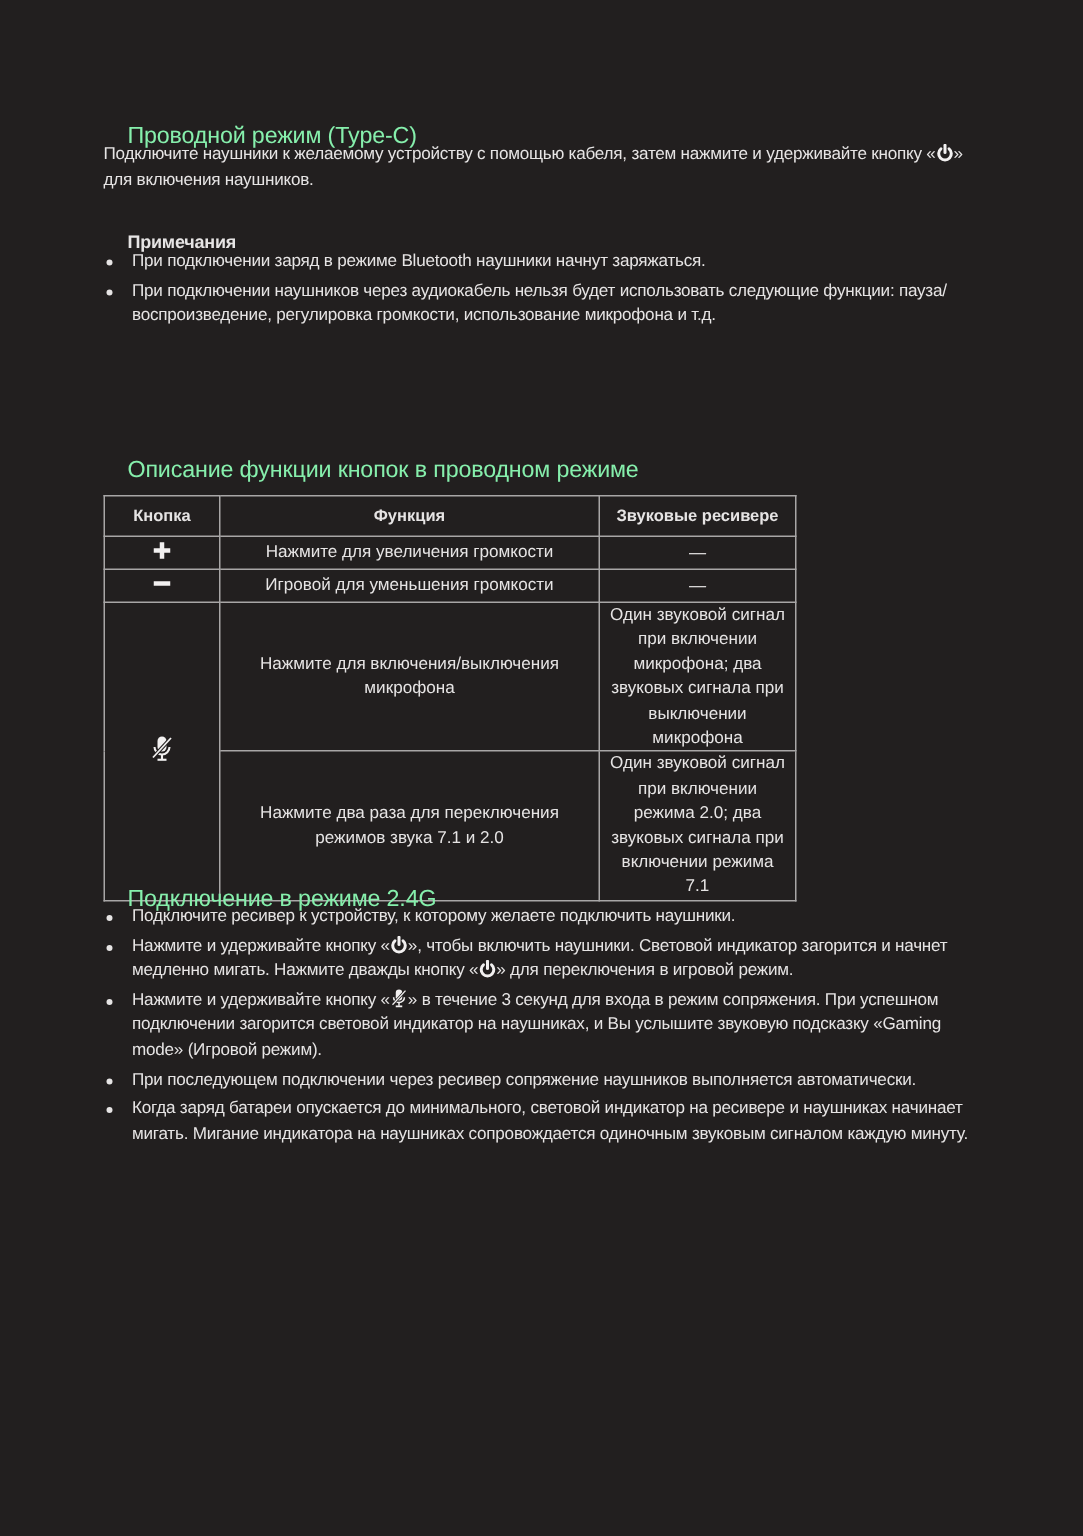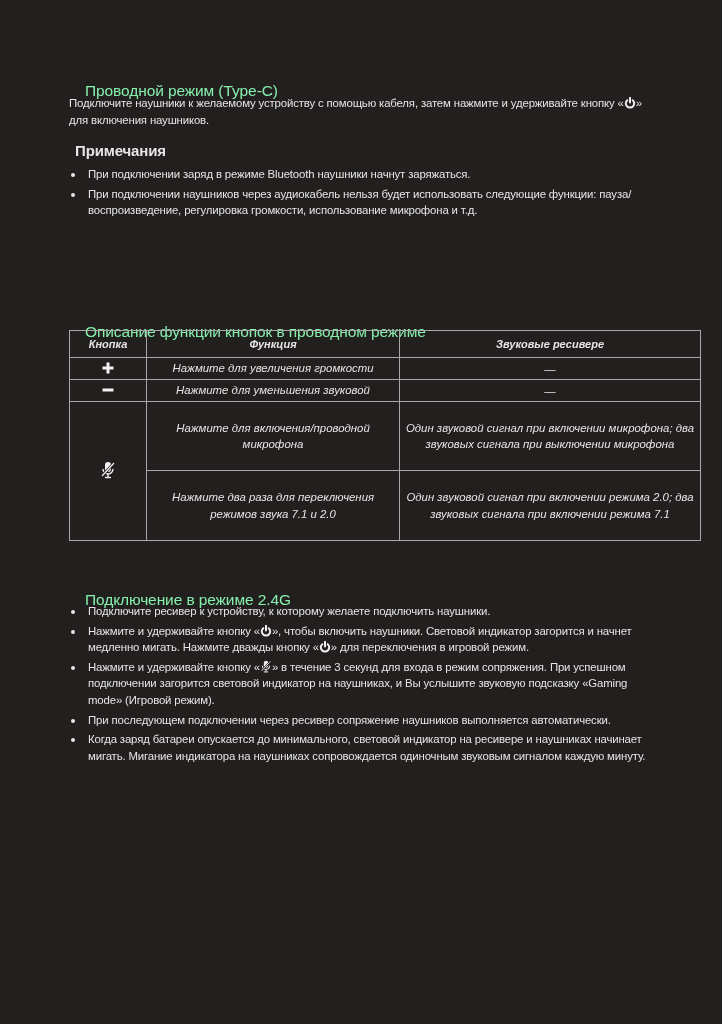--- a/index.html
+++ b/index.html
@@ -12,31 +12,31 @@
     overflow: hidden;
   }
   .page { position: absolute; left: 69px; top: 0; width: 590px; }
   h2 {
     font-size: 15.5px; font-weight: normal; color: #86efac;
     margin: 16px; position: absolute; left: 0; white-space: nowrap;
     letter-spacing: -0.1px;
   }
   p, li { font-size: 11.4px; line-height: 16.6px; letter-spacing: -0.15px; }
   .para { position: absolute; left: 0; width: 585px; margin: 0; }
-  .notes-label { position: absolute; left: 0; font-size: 15px; font-weight: bold; margin: 6px; }
+  .notes-label { position: absolute; left: 0; font-size: 12px; font-weight: bold; margin: 16px; }
   ul { list-style: none; margin: 0; padding: 0; position: absolute; left: 0; width: 590px; }
   ul li { position: relative; padding-left: 19px; margin: 0 0 3px 0; }
   ul li::before {
     content: ""; position: absolute; left: 2px; top: 7px;
     width: 4px; height: 4px; border-radius: 50%; background: #e6e4e4;
   }
   .icon-inline { display: inline-block; width: 12px; height: 12px; vertical-align: -2px; }
   table {
-    position: absolute; left: 0; top: 330px; width: 632px;
-    border-collapse: collapse; font-size: 11.4px; color: #e6e4e4; font-style: italic;
+    position: absolute; left: 0; top: 330px; width: 462px;
+    border-collapse: collapse; font-size: 11.4px; color: #e6e4e4;
   }
   td, th { border: 1px solid #a8a6a6; padding: 0 5px; text-align: center; }
   th { font-weight: bold; font-size: 11px; height: 26px; text-align: center; }
   td.c { text-align: center; }
   td.fn, td.snd { line-height: 16.4px; vertical-align: middle; }
   .col1 { width: 66px; }
   .col2 { width: 242px; }
   .sym { display: inline-block; vertical-align: middle; }
 </style>
 </head>
@@ -53,21 +53,21 @@
         </svg></span><span>» для включения наушников.</span>
   </p>
 
   <p class="notes-label" style="top:137px;">Примечания</p>
 
   <ul style="top:166px;">
     <li>При подключении заряд в режиме Bluetooth наушники начнут заряжаться.</li>
     <li>При подключении наушников через аудиокабель нельзя будет использовать следующие функции: пауза/воспроизведение, регулировка громкости, использование микрофона и т.д.</li>
   </ul>
 
-  <h2 style="top:307px;">Описание функции кнопок в проводном режиме</h2>
+  <h2 style="top:289px;">Описание функции кнопок в проводном режиме</h2>
 
   <table>
     <thead>
       <tr>
         <th class="col1">Кнопка</th>
         <th class="col2">Функция</th>
         <th>Звуковые ресивере</th>
       </tr>
     </thead>
     <tbody>
@@ -80,35 +80,35 @@
         </td>
         <td class="fn">Нажмите для увеличения громкости</td>
         <td class="c">—</td>
       </tr>
       <tr style="height:22px;">
         <td class="c">
           <span class="sym"><svg width="12" height="12" viewBox="0 0 12 12">
                 <rect x="0.5" y="4.5" width="11" height="3" fill="#f2f0f0"></rect>
               </svg></span>
         </td>
-        <td class="fn">Нажмите для уменьшения звуковой</td>
+        <td class="fn">Игровой для уменьшения громкости</td>
         <td class="c">—</td>
       </tr>
       <tr style="height:69px;">
         <td class="c" rowspan="2">
           <span class="sym"><svg width="16" height="18" viewBox="0 0 16 18">
                 <rect x="5" y="1" width="6" height="10" rx="3" fill="#f2f0f0"></rect>
                 <path d="M3 8 a5 5 0 0 0 10 0" fill="none" stroke="#f2f0f0" stroke-width="1.4"></path>
                 <line x1="8" y1="13" x2="8" y2="16" stroke="#f2f0f0" stroke-width="1.4"></line>
                 <line x1="5" y1="16.5" x2="11" y2="16.5" stroke="#f2f0f0" stroke-width="1.4"></line>
                 <line x1="2" y1="15" x2="14" y2="2" stroke="#221f1f" stroke-width="2.6"></line>
                 <line x1="2" y1="15" x2="14" y2="2" stroke="#f2f0f0" stroke-width="1.2"></line>
               </svg></span>
         </td>
-        <td class="fn">Нажмите для включения/проводной микрофона</td>
+        <td class="fn">Нажмите для включения/выключения микрофона</td>
         <td class="snd">Один звуковой сигнал при включении микрофона; два звуковых сигнала при выключении микрофона</td>
       </tr>
       <tr style="height:70px;">
         <td class="fn">Нажмите два раза для переключения режимов звука 7.1 и 2.0</td>
         <td class="snd">Один звуковой сигнал при включении режима 2.0; два звуковых сигнала при включении режима 7.1</td>
       </tr>
     </tbody>
   </table>
 
   <h2 style="top:575px;">Подключение в режиме 2.4G</h2>

